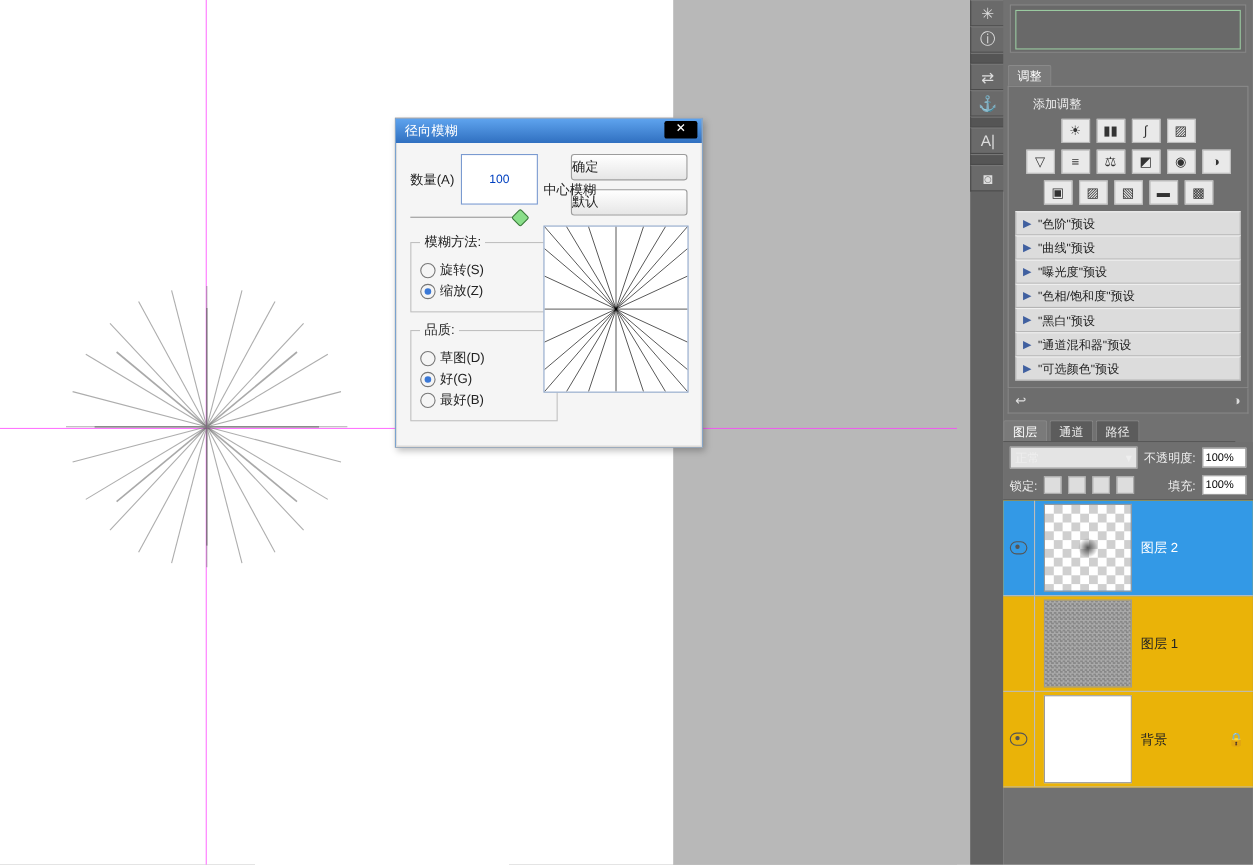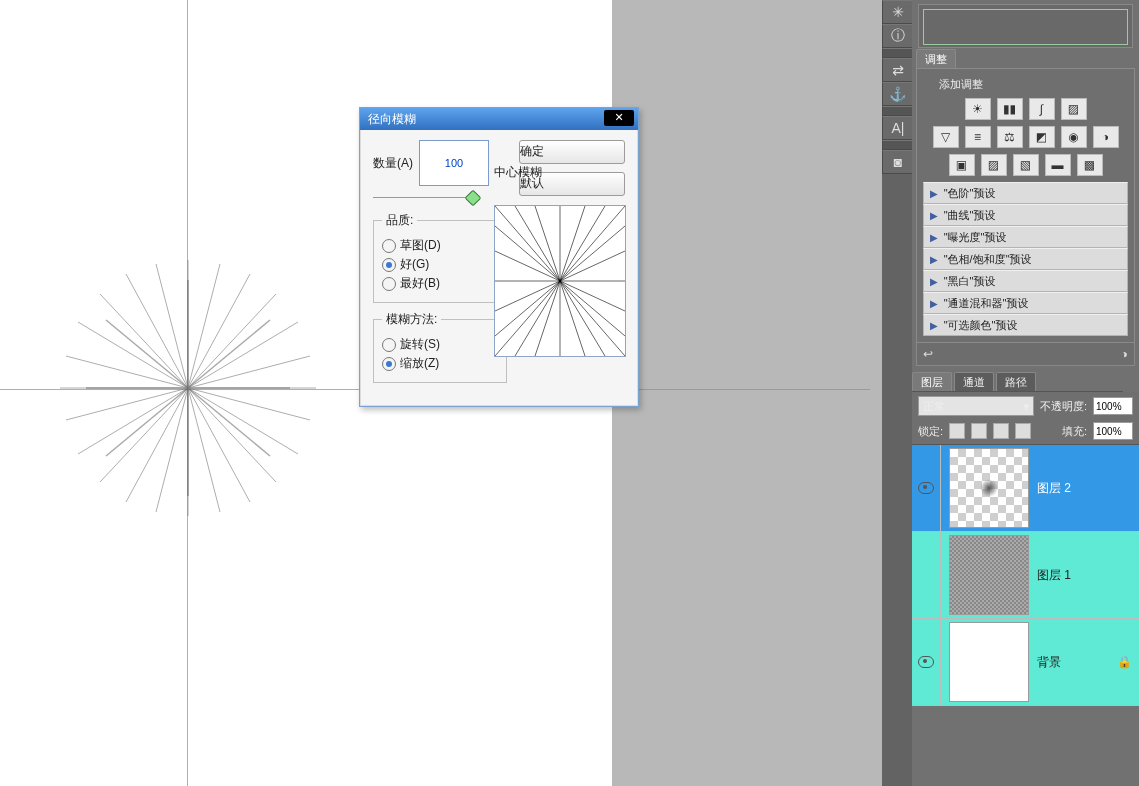--- a/index.html
+++ b/index.html
@@ -31,42 +31,42 @@
   .center-label{font-size:12px;margin-bottom:20px}
 
   
   .tool-strip{position:absolute;left:882px;top:0;width:30px;height:786px;background:#636363}
   .tool{width:30px;height:22px;display:flex;align-items:center;justify-content:center;color:#ddd;font-size:14px;border:1px solid #4a4a4a;border-top:1px solid #777;background:#6a6a6a;cursor:default}
 
   
   .panels{position:absolute;left:912px;top:0;right:0;bottom:0;background:#717171}
   .histogram{height:42px;margin:4px 6px 2px;background:#696969;border:1px solid #888;position:relative}
   .curve{position:absolute;left:4px;bottom:2px;right:4px;top:4px;border:1px solid #9acaa0}
-  .panel-tab-row{height:18px;display:flex;align-items:end;padding-left:4px;margin-top:2px}
+  .panel-tab-row{height:18px;display:flex;align-items:end;padding-left:4px;margin-top:12px}
   .ptab{padding:2px 8px 1px;background:#6d6d6d;border:1px solid #8a8a8a;border-bottom:none;font-size:11px;color:#eee;margin-right:2px;border-radius:2px 2px 0 0}
   .ptab.active{background:#7a7a7a;color:#fff}
   .panel-body{background:#6f6f6f;border:1px solid #8a8a8a;margin:0 4px;padding:6px}
   .adj-label{font-size:11px;color:#eee;margin:2px 0 6px 16px}
   .icon-rows{display:flex;flex-wrap:wrap;gap:6px;justify-content:center;margin-bottom:6px}
   .adj-icon{width:24px;height:20px;background:#e9e9e9;border:1px solid #bbb;display:flex;align-items:center;justify-content:center;font-size:12px;color:#333}
   .preset-list{margin-top:6px}
   .preset{background:#dcdcdc;border:1px solid #b4b4b4;border-top:1px solid #f0f0f0;height:20px;display:flex;align-items:center;font-size:11px;color:#222;padding-left:6px;gap:6px}
   .preset .tri{color:#4060a0;font-size:10px}
   .panel-footer{height:22px;background:#6d6d6d;border:1px solid #888;border-top:none;margin:0 4px 6px;display:flex;align-items:center;justify-content:space-between;padding:0 6px;color:#ddd}
 
   
   .layer-tabs{display:flex;margin:0 16px 0 0;border-bottom:1px solid #555}
   .layer-tabs .ptab{background:#5c5c5c;border-color:#888}
   .layer-tabs .ptab.active{background:#7a7a7a}
   .layer-ctrl{display:flex;align-items:center;padding:4px 6px;gap:6px;background:#6f6f6f;font-size:11px;color:#eee}
   .mode-select{flex:1;height:18px;background:#e4e4e4;border:1px solid #9a9a9a;font-size:11px;padding:0 4px;display:flex;align-items:center;justify-content:space-between}
   .mini-input{width:34px;height:14px;border:1px solid #9a9a9a;background:#fff;font-size:10px;text-align:left}
   .lock-row{display:flex;align-items:center;padding:2px 6px 4px;gap:6px;background:#6f6f6f;font-size:11px;color:#eee;border-bottom:1px solid #555}
   .lock-icon{width:14px;height:14px;background:#ddd;border:1px solid #aaa}
-  .layers{background:#5eead4;overflow:auto}
+  .layers{background:#eab308;overflow:auto}
   .layer-row{display:flex;align-items:center;height:86px;border-bottom:1px solid #bcbcbc}
   .layer-row.selected{background:#3399e6;color:#fff}
   .eye-col{width:28px;display:flex;align-items:center;justify-content:center;border-right:1px solid #bcbcbc;height:100%}
   .eye{width:14px;height:10px;border:1px solid #555;border-radius:60% 60% 60% 60%/80% 80% 80% 80%;position:relative}
   .eye:after{content:"";position:absolute;left:4px;top:2px;width:4px;height:4px;background:#555;border-radius:50%}
   .thumb{width:78px;height:78px;border:1px solid #9a9a9a;margin:0 8px;background:#fff}
   .thumb.checker{background:repeating-conic-gradient(#cfcfcf 0% 25%,#fff 0% 50%) 0 0/16px 16px}
   .thumb.noise{background:repeating-conic-gradient(#888 0% 25%,#aaa 0% 50%) 0 0/4px 4px}
   .layer-name{font-size:12px;flex:1}
   .lock-mark{width:14px;margin-right:8px;color:#555}
@@ -129,44 +129,44 @@
     <div class="dlg-left">
       <div class="field-row">
         <span>数量(A)</span>
         <input class="num-input" value="100" style="">
       </div>
       <div class="slider">
           <div class="knob"></div>
         </div>
 
       <fieldset>
+        <legend>模糊方法:</legend>
+        <div class="radio-row">
+            <span class="radio"></span>
+            <span>旋转(S)</span>
+          </div>
+        <div class="radio-row">
+            <span class="radio sel"></span>
+            <span>缩放(Z)</span>
+          </div>
+      </fieldset>
+
+      <fieldset>
         <legend>品质:</legend>
         <div class="radio-row">
             <span class="radio"></span>
             <span>草图(D)</span>
           </div>
         <div class="radio-row">
             <span class="radio sel"></span>
             <span>好(G)</span>
           </div>
         <div class="radio-row">
             <span class="radio"></span>
             <span>最好(B)</span>
-          </div>
-      </fieldset>
-
-      <fieldset>
-        <legend>模糊方法:</legend>
-        <div class="radio-row">
-            <span class="radio"></span>
-            <span>旋转(S)</span>
-          </div>
-        <div class="radio-row">
-            <span class="radio sel"></span>
-            <span>缩放(Z)</span>
           </div>
       </fieldset>
     </div>
     <div class="dlg-right">
       <div class="winbtn"><span>确定</span></div>
       <div class="winbtn"><span>默认</span></div>
       <div style="flex:1"></div>
     </div>
   </div>
   <div style="position:absolute;left:134px;top:56px">

